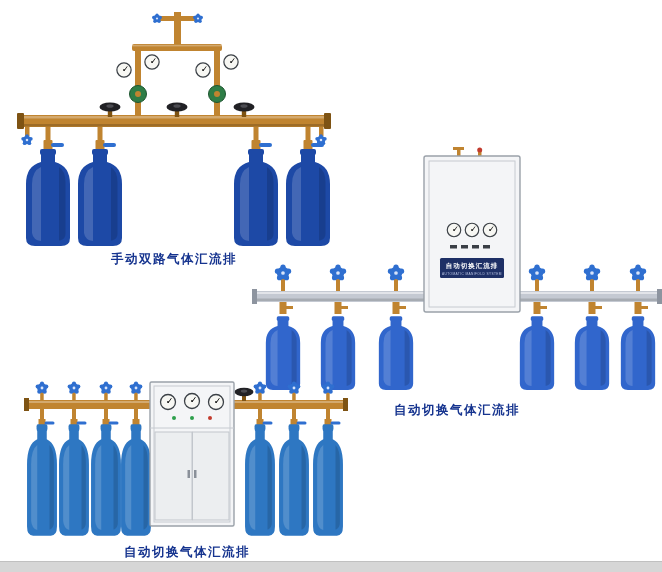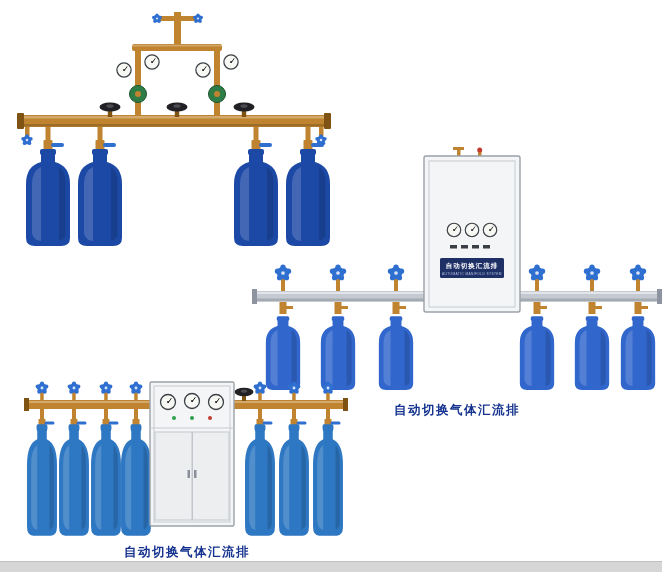--- a/index.html
+++ b/index.html
@@ -149,20 +149,21 @@
         </g>
 
         <g>
           <rect x="291.5" y="119" width="5" height="13" class="brass"></rect>
           <rect x="289.5" y="132" width="9" height="11" rx="1" class="brass"></rect>
           <rect x="297" y="135" width="13" height="4" rx="2" class="lever"></rect>
           <use href="#cyl" transform="translate(294,146)" style="color:var(--cyl-navy)"></use>
         </g>
       </g>
     </svg>
+    <figcaption class="cap">手动双路气体汇流排</figcaption>
   </figure>
 
   <figure style="left:252px; top:146px; width:410px;">
     <svg width="410" height="252" viewBox="0 0 410 252">
 
       <g>
         <rect x="0" y="145" width="410" height="11" class="steel"></rect>
         <rect x="0" y="146" width="410" height="2" class="hl" opacity=".5"></rect>
         <rect x="0" y="152.5" width="410" height="2.5" class="sh" opacity=".15"></rect>
         <rect x="0" y="143" width="5" height="15" class="steelD"></rect>

